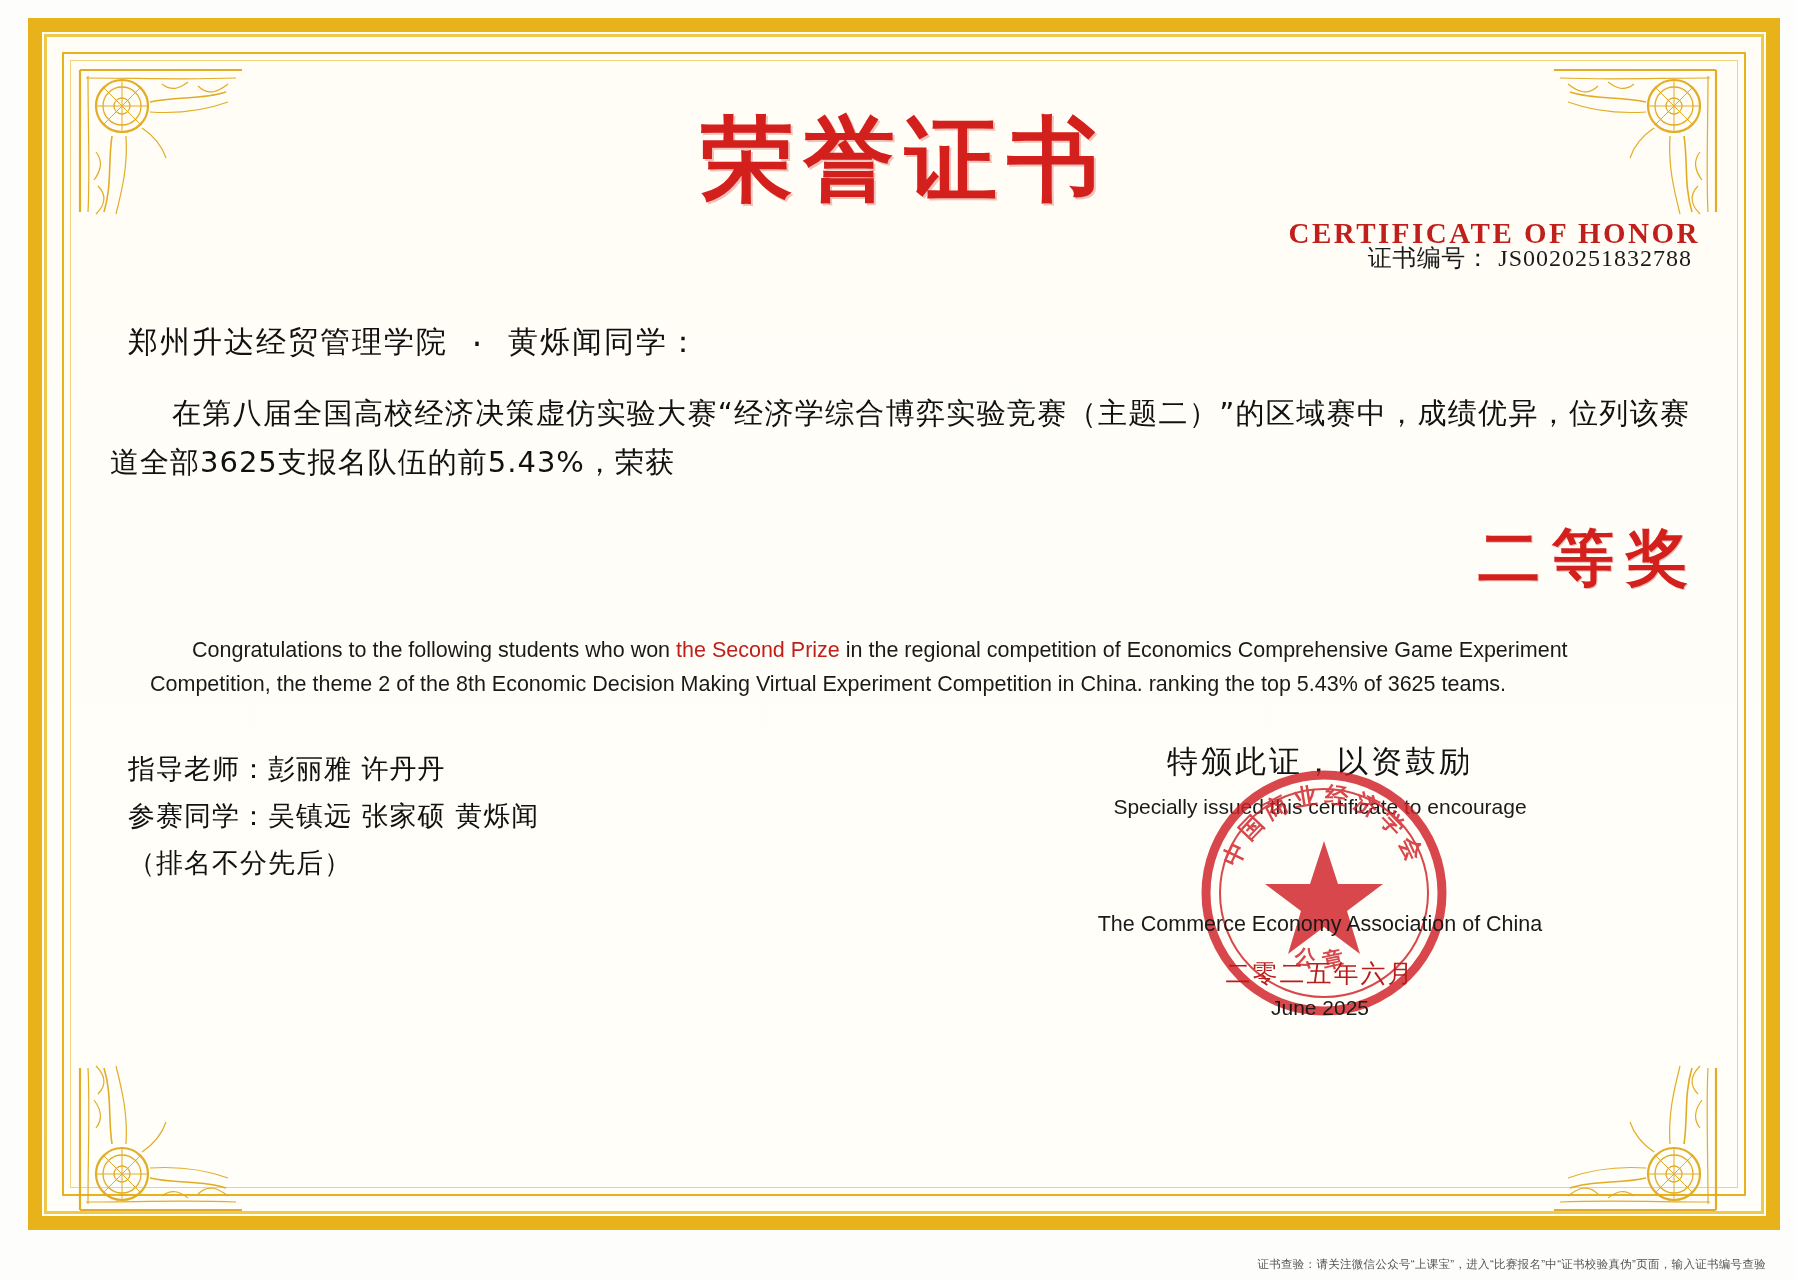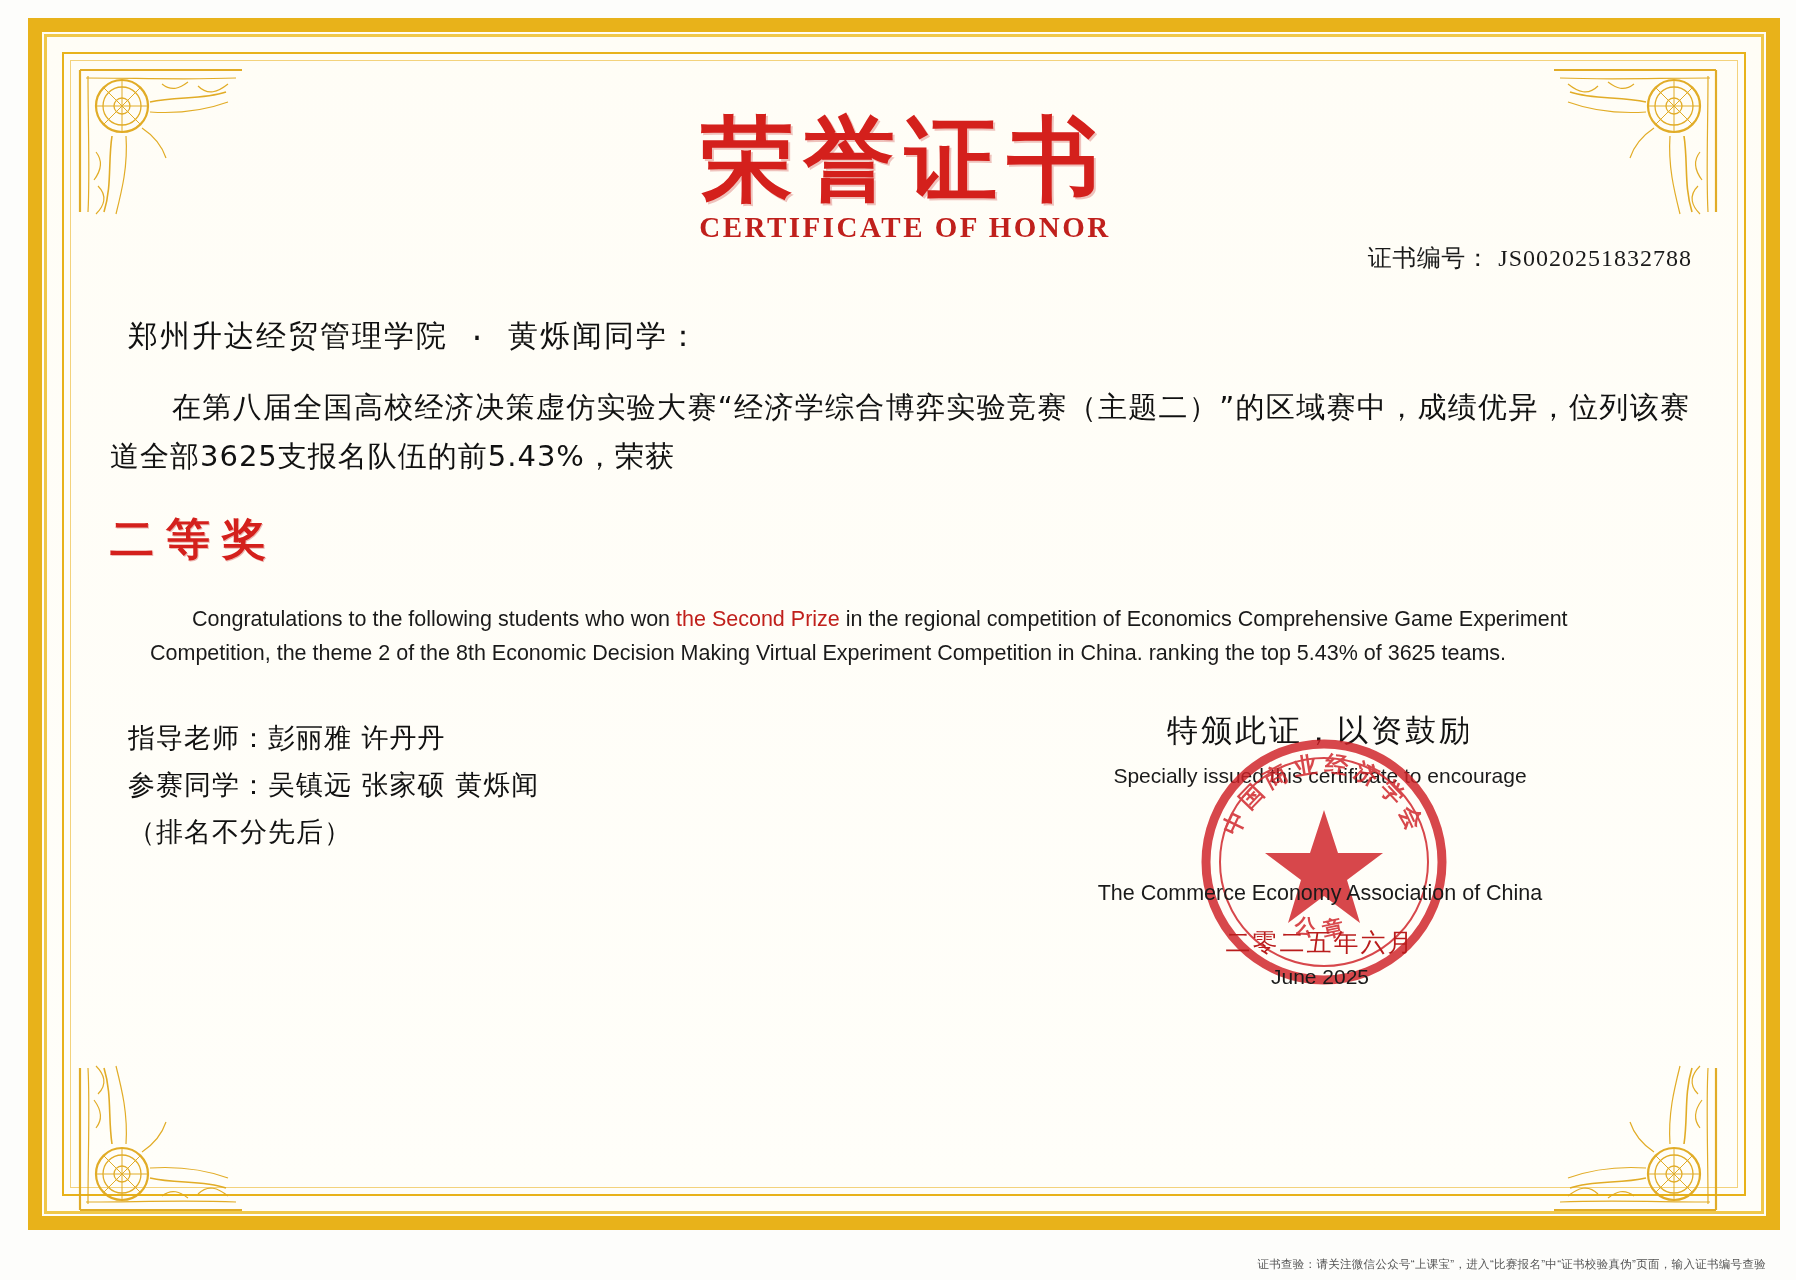--- a/index.html
+++ b/index.html
@@ -88,27 +88,27 @@
     color: #d4201c;
     font-family: "DejaVu Sans", sans-serif;
     font-weight: bold;
     font-size: 92px;
     letter-spacing: 10px;
     line-height: 1.05;
     margin-top: 22px;
     text-shadow: 2px 2px 0 rgba(190,20,15,0.25);
   }
   .title-en {
-    text-align: center;
+    text-align: right;
     color: #c0201c;
     font-family: "Liberation Serif", serif;
     font-weight: bold;
     font-size: 29px;
     letter-spacing: 2.5px;
-    margin-top: 2px;
+    margin-top: 8px;
   }
 
   .cert-no {
     position: absolute;
     right: 8px;
     top: 152px;
     font-size: 24px;
     color: #1a1a1a;
     font-family: "Liberation Serif", serif;
     letter-spacing: 0.5px;
@@ -132,25 +132,25 @@
     line-height: 1.72;
     color: #111;
     font-family: "DejaVu Sans", sans-serif;
     text-indent: 62px;
     letter-spacing: 1px;
     text-align: justify;
     padding-right: 10px;
   }
 
   .award {
-    text-align: left;
+    text-align: right;
     color: #d4201c;
     font-family: "DejaVu Sans", sans-serif;
     font-weight: bold;
-    font-size: 44px;
+    font-size: 62px;
     letter-spacing: 12px;
     margin-top: 28px;
     text-shadow: 1px 1px 0 rgba(190,20,15,0.3);
   }
 
   .body-en {
     margin-top: 34px;
     font-size: 21.5px;
     line-height: 1.55;
     color: #1a1a1a;

